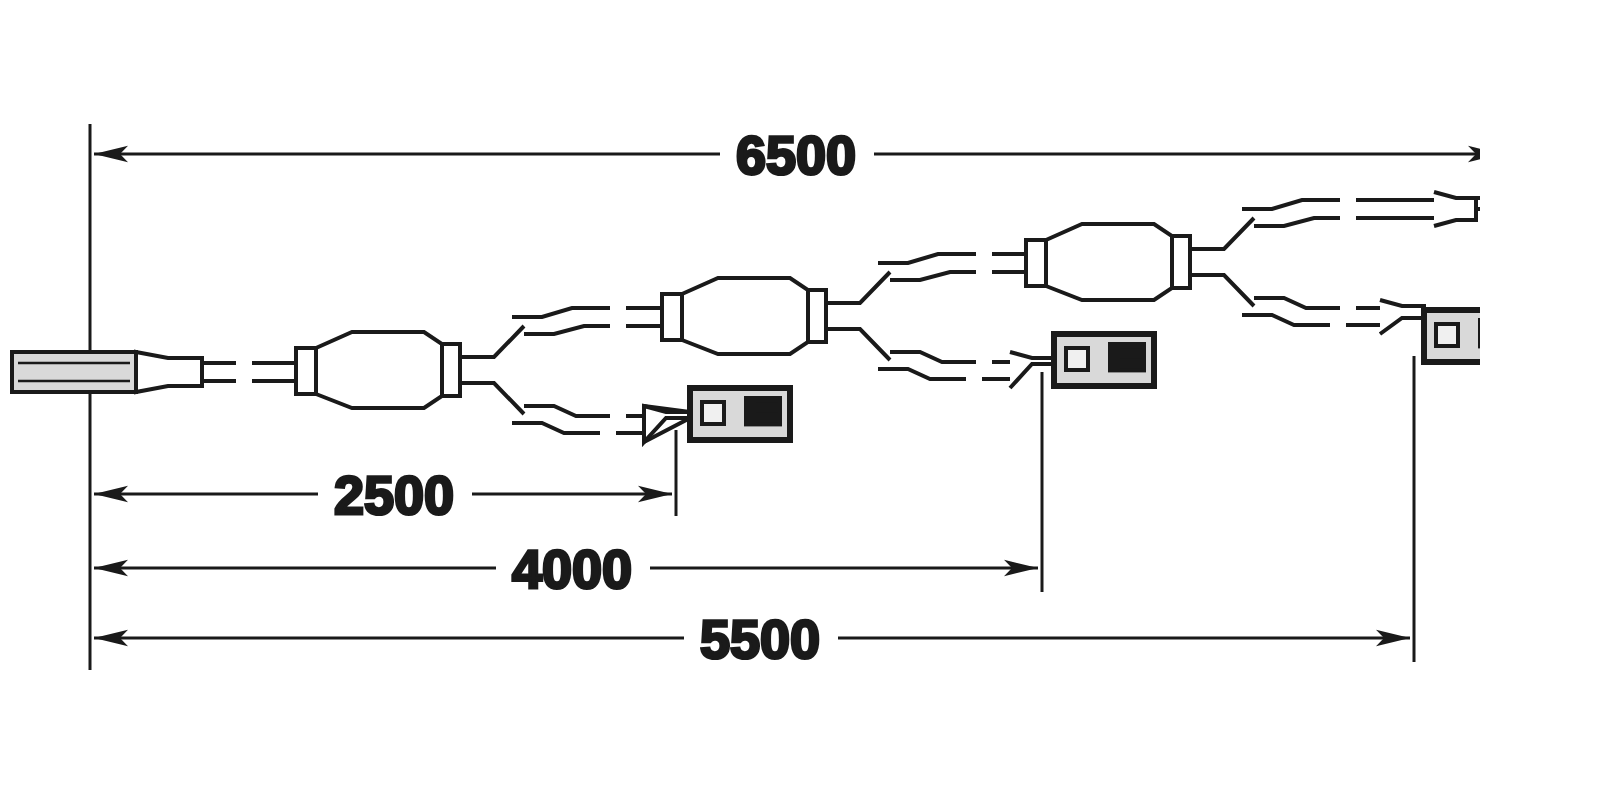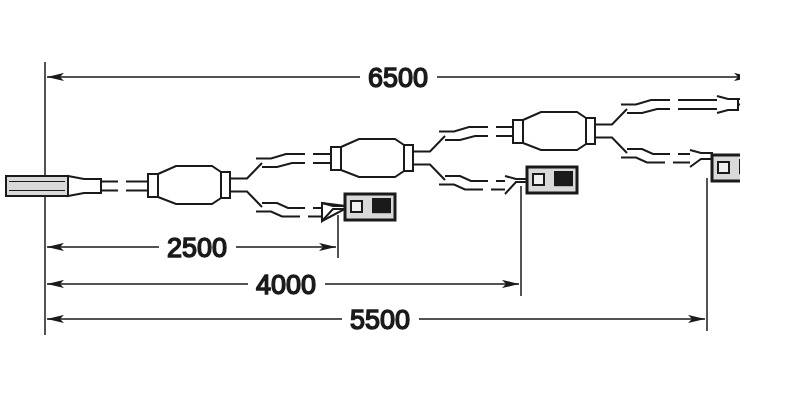--- a/index.html
+++ b/index.html
@@ -10,20 +10,21 @@
   }
   body {
     font-family: "Liberation Sans", sans-serif;
   }
   #drawing-root {
     position: relative;
     width: 740px;
     height: 400px;
     background: #14b8a6;
     overflow: hidden;
+    font-weight: bold;
   }
   #drawing-svg {
     display: block;
     width: 800px;
     height: 400px;
   }
   .dim-text {
     font-family: "Liberation Sans", sans-serif;
     font-size: 27px;
     fill: #1a1a1a;

